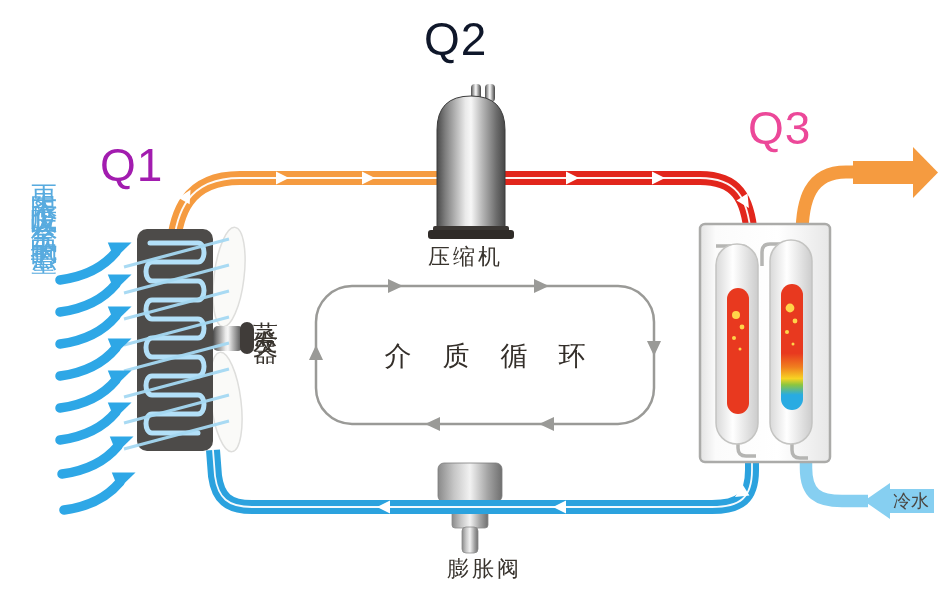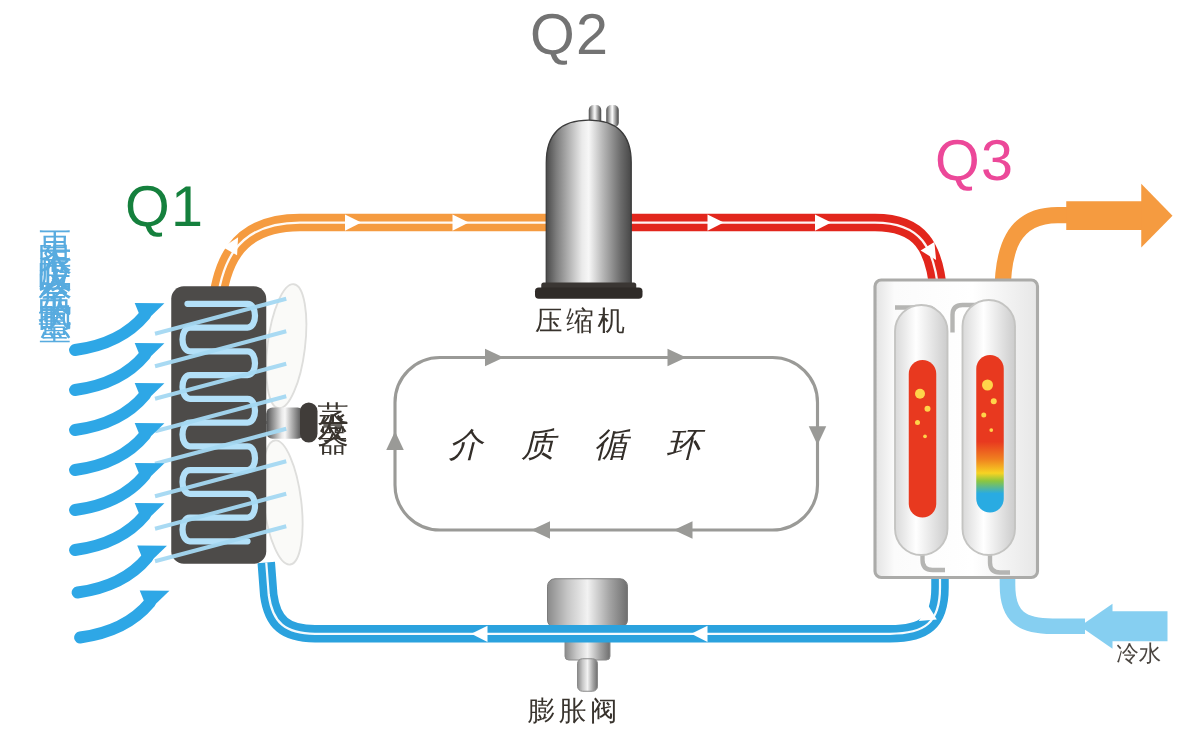--- a/index.html
+++ b/index.html
@@ -3,31 +3,31 @@
 <meta charset="utf-8">
 <style>
   html,body{margin:0;padding:0;background:#ffffff;}
   .canvas{
     position:relative;width:950px;height:594px;background:#ffffff;
     overflow:hidden;font-family:"Liberation Sans",sans-serif;
   }
   .canvas svg{position:absolute;left:0;top:0;}
   .lbl{position:absolute;white-space:nowrap;}
   .q{font-size:46px;font-weight:400;letter-spacing:1px;}
-  .q1{left:100px;top:138px;color:#15803d;}
-  .q2{left:424px;top:0px;color:#737373;}
+  .q1{left:100px;top:138px;color:#a21caf;}
+  .q2{left:424px;top:12px;color:#0f172a;}
   .q3{left:748px;top:101px;color:#ec4899;}
   .vtext{writing-mode:vertical-rl;text-orientation:upright;}
   .left-note{left:26px;top:163px;font-size:27px;letter-spacing:6px;color:#58ABDF;}
   .evap{left:250px;top:301px;font-size:25px;letter-spacing:10px;color:#39342E;}
   .comp{left:428px;top:242px;width:92px;text-align:left;font-size:22px;letter-spacing:3px;color:#38332D;}
-  .cycle{left:330px;top:338px;width:312px;text-align:left;font-size:27px;
-         letter-spacing:31px;padding-left:29px;box-sizing:border-box;color:#332E29;font-style:italic;}
-  .valve{left:422px;top:554px;width:100px;text-align:left;font-size:22px;letter-spacing:3px;color:#38332D;}
-  .cold{left:888px;top:511px;width:46px;height:24px;line-height:24px;text-align:center;
+  .cycle{left:330px;top:338px;width:312px;text-align:center;font-size:27px;
+         letter-spacing:31px;padding-left:29px;box-sizing:border-box;color:#332E29;}
+  .valve{left:422px;top:554px;width:100px;text-align:right;font-size:22px;letter-spacing:3px;color:#38332D;}
+  .cold{left:888px;top:489px;width:46px;height:24px;line-height:24px;text-align:center;
         font-size:18px;color:#4A4540;}
 </style>
 </head>
 <body>
 
 <div class="canvas">
 
 <svg width="950" height="594" viewBox="0 0 950 594">
   <defs>
     <linearGradient id="metalH" x1="0" y1="0" x2="1" y2="0">

